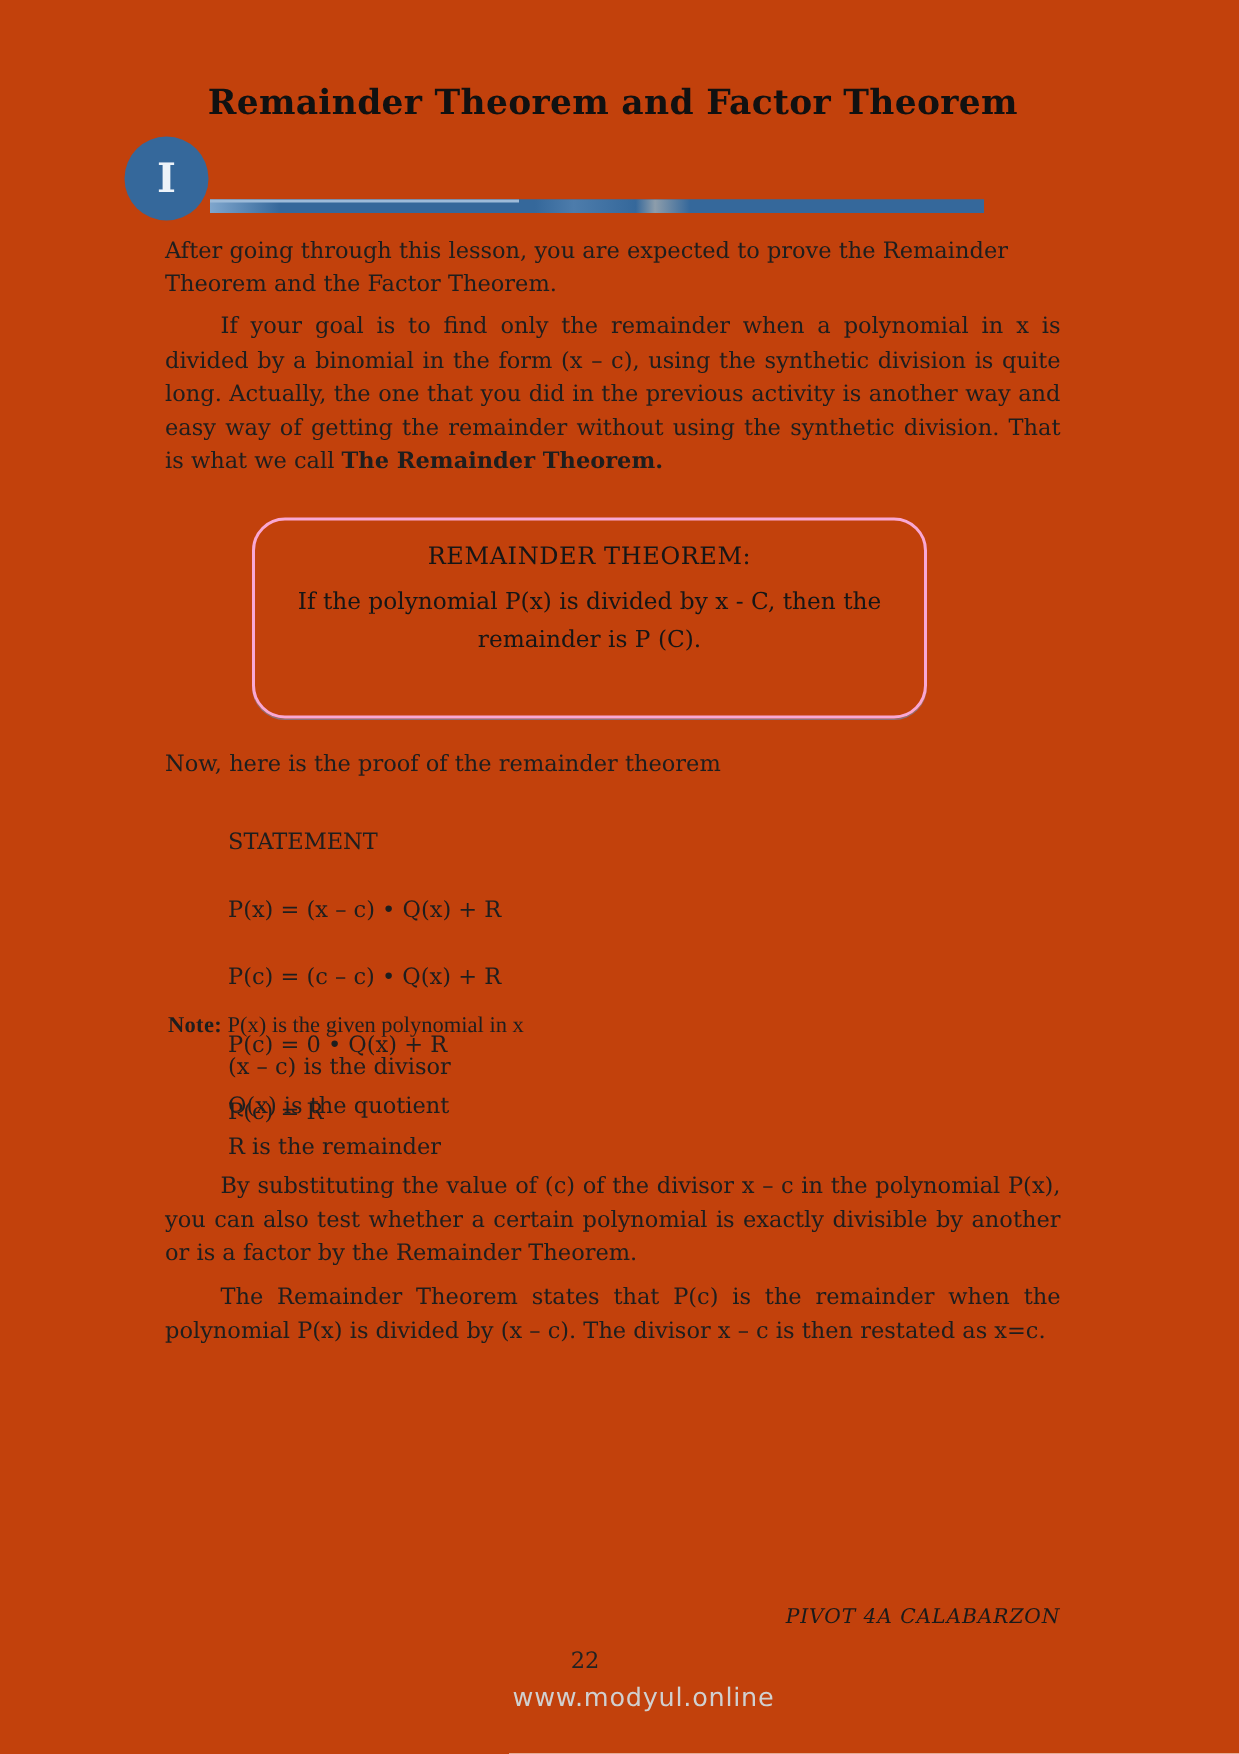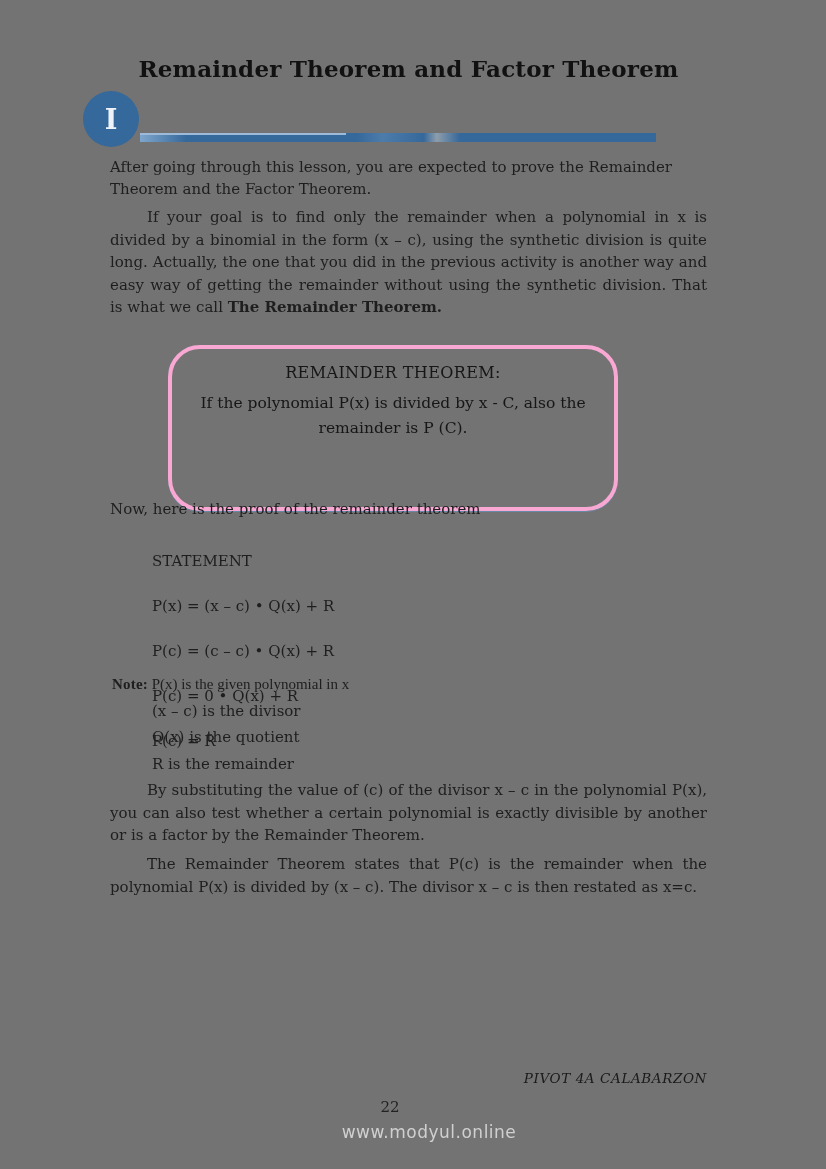--- a/index.html
+++ b/index.html
@@ -1,20 +1,20 @@
 <!DOCTYPE html>
 <html><head>
 <meta charset="utf-8">
 <style>
   html, body { margin: 0; padding: 0; background: #ffffff; }
   .page {
     position: relative;
     width: 826px;
     height: 1169px;
-    background: #737373;
+    background: #c2410c;
     font-family: "DejaVu Serif", "Liberation Serif", serif;
     color: #1e1e1e;
     overflow: hidden;
   }
 
   .title {
     position: absolute;
     top: 55px; left: 110px; width: 597px;
     margin: 0;
     text-align: center;
@@ -63,24 +63,24 @@
     line-height: 21.5px;
   }
   .just { text-align: justify; text-indent: 37px; line-height: 22.5px; }
 
   .p1 { position: absolute; top: 157px; left: 110px; width: 597px; }
   .p2 { position: absolute; top: 206px; left: 110px; width: 597px; }
 
   .tbox {
     position: absolute;
     left: 168px; top: 345px;
-    width: 450px; height: 166px;
+    width: 450px; height: 134px;
     box-sizing: border-box;
-    border: 4px solid #f9a8d4;
-    border-radius: 32px;
+    border: 2px solid #f9a8d4;
+    border-radius: 22px;
     box-shadow: 0 1px 0 rgba(91,155,213,0.55);
     text-align: center;
     padding: 14px 10px 0 10px;
   }
   .tbox-heading {
     font-size: 16px;
     letter-spacing: 0.4px;
     color: #161616;
   }
   .tbox-line {
@@ -160,21 +160,21 @@
   </div>
 
   <div class="rule"></div>
 
   <p class="p p1">After going through this lesson, you are expected to prove the Remainder Theorem and the Factor Theorem.</p>
 
   <p class="p p2 just"><span>If your goal is to find only the remainder when a polynomial in x is divided by a binomial in the form (x – c), using the synthetic division is quite long. Actually, the one that you did in the previous activity is another way and easy way of getting the remainder without using the synthetic division. That is what we call </span><b>The Remainder Theorem.</b></p>
 
   <div class="tbox">
     <div class="tbox-heading">REMAINDER THEOREM:</div>
-    <div class="tbox-line first">If the polynomial P(x) is divided by x - C, also the</div>
+    <div class="tbox-line first">If the polynomial P(x) is divided by x - C, then the</div>
     <div class="tbox-line">remainder is P (C).</div>
   </div>
 
   <p class="p proof-intro">Now, here is the proof of the remainder theorem</p>
 
   <div class="statements">
     <div class="stmt">STATEMENT</div>
     <div class="stmt">P(x) = (x – c) • Q(x) + R</div>
     <div class="stmt">P(c) = (c – c) • Q(x) + R</div>
     <div class="stmt">P(c) = 0 • Q(x) + R</div>

